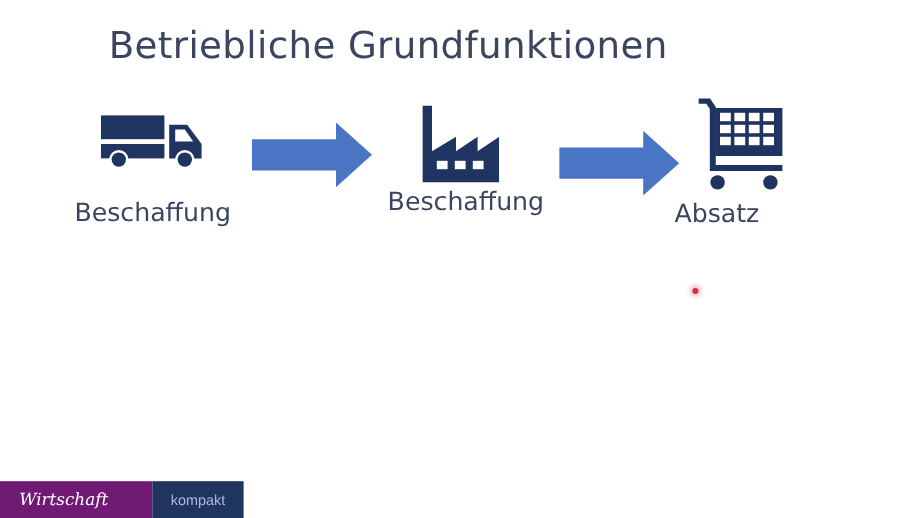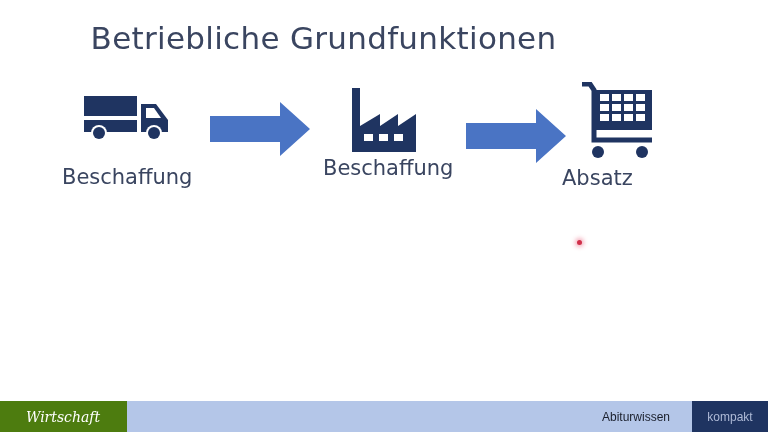--- a/index.html
+++ b/index.html
@@ -3,21 +3,21 @@
 <meta charset="utf-8">
 <style>
   html, body { margin:0; padding:0; }
   body { width:768px; height:432px; position:relative; background:#ffffff; overflow:hidden; font-family:"DejaVu Sans", sans-serif; }
   .title { position:absolute; left:0; top:20px; width:647px; text-align:center; font-size:31px; color:#3a4560; letter-spacing:0.3px; }
   .label { position:absolute; font-size:21px; color:#3a4560; }
   .icon { position:absolute; }
   .arrow { position:absolute; }
   .pointer { position:absolute; left:577px; top:240px; width:5px; height:5px; border-radius:50%; background:#d0304a; box-shadow:0 0 4px 2px rgba(230,80,110,0.45); }
   .footer { position:absolute; left:0; top:401px; width:768px; height:31px; display:flex; }
-  .f-left { width:127px; background:#4d7c0f; color:#ffffff; font-family:"DejaVu Serif", serif; font-style:italic; font-size:14px; display:flex; align-items:center; padding-left:26px; box-sizing:border-box; }
+  .f-left { width:127px; background:#701a75; color:#ffffff; font-family:"DejaVu Serif", serif; font-style:italic; font-size:14px; display:flex; align-items:center; padding-left:16px; box-sizing:border-box; }
   .f-mid { flex:1; background:#b4c6e8; display:flex; align-items:center; justify-content:flex-end; padding-right:22px; font-family:"Liberation Sans", sans-serif; font-size:12px; color:#1a1f2c; }
   .f-right { width:76px; background:#1f3461; color:#aebad6; font-family:"Liberation Sans", sans-serif; font-size:12px; display:flex; align-items:center; justify-content:center; }
 </style>
 </head>
 <body>
 
 <div class="title">Betriebliche Grundfunktionen</div>
 
 <svg class="icon" style="left:84px;top:96px" width="86" height="46" viewBox="0 0 86 46">
   <rect x="0" y="0" width="53" height="20" fill="#1f3461"></rect>
@@ -66,15 +66,14 @@
   </g>
   <circle cx="16" cy="70" r="6" fill="#1f3461"></circle>
   <circle cx="60" cy="70" r="6" fill="#1f3461"></circle>
 </svg>
 <div class="label" style="left:562px;top:166px">Absatz</div>
 
 <div class="pointer"></div>
 
 <div class="footer">
   <div class="f-left">Wirtschaft</div>
-  <div class="f-mid">Abiturwissen</div>
   <div class="f-right">kompakt</div>
 </div>
 
 </body></html>

